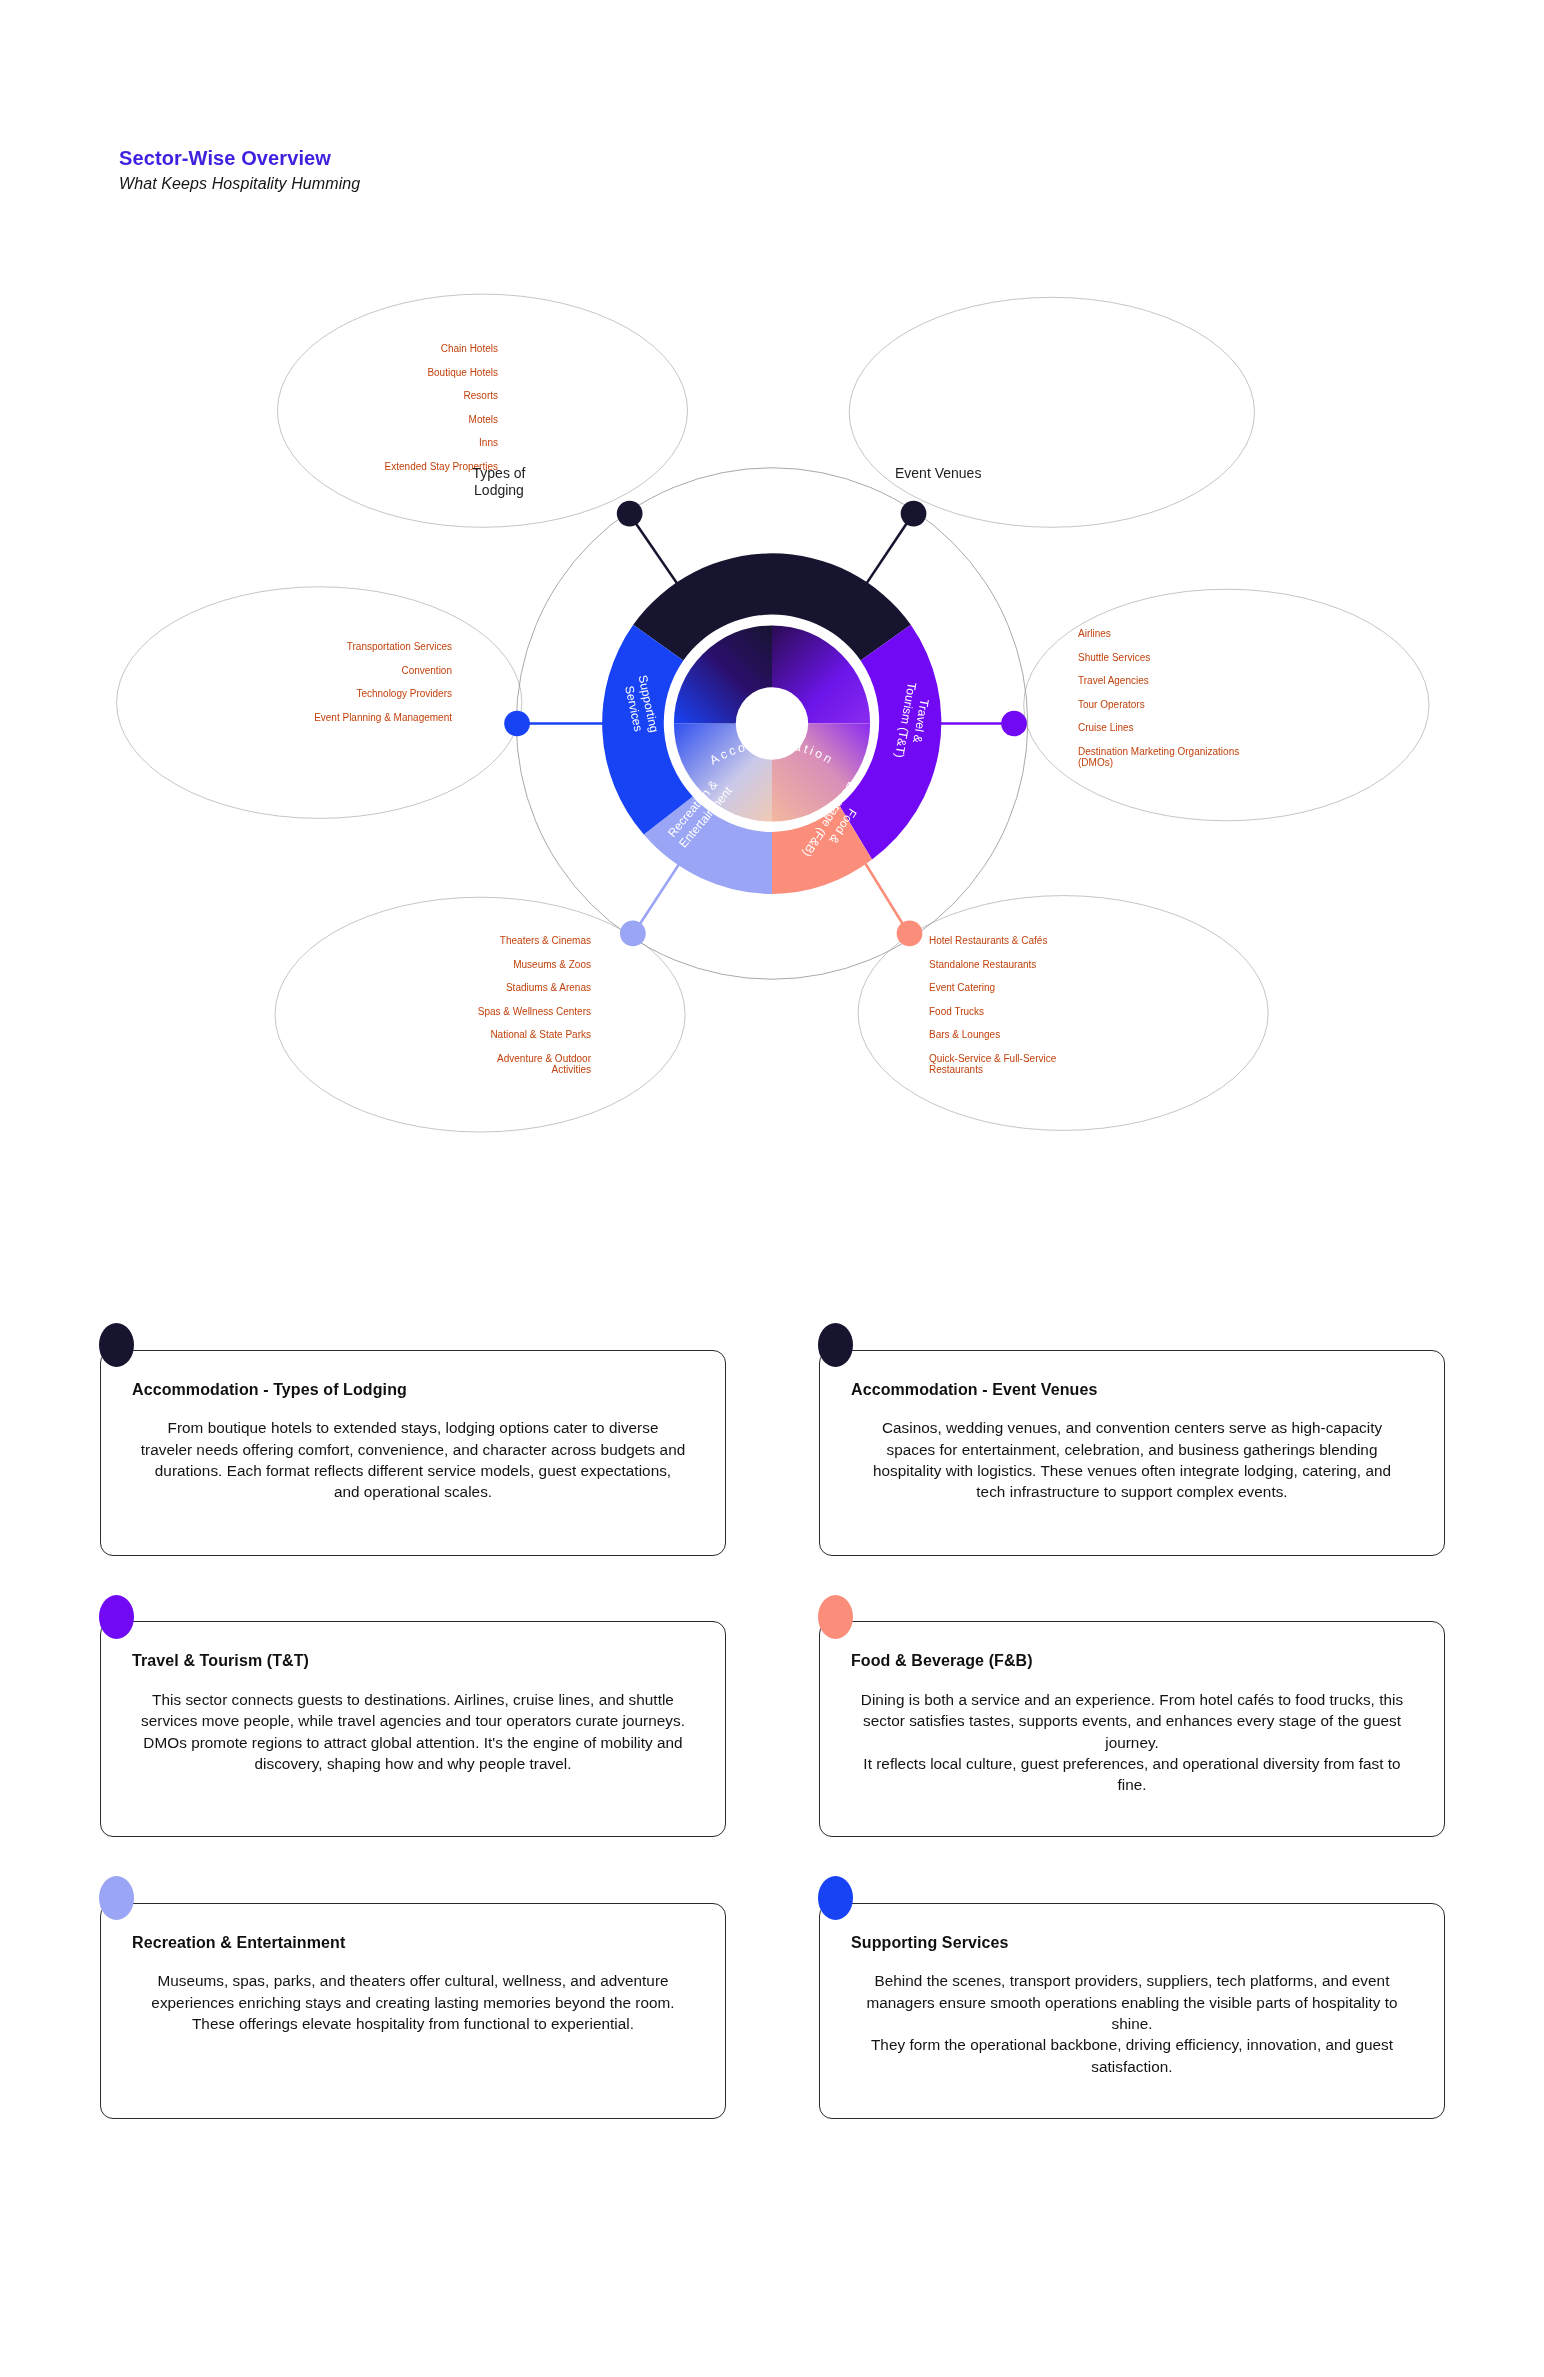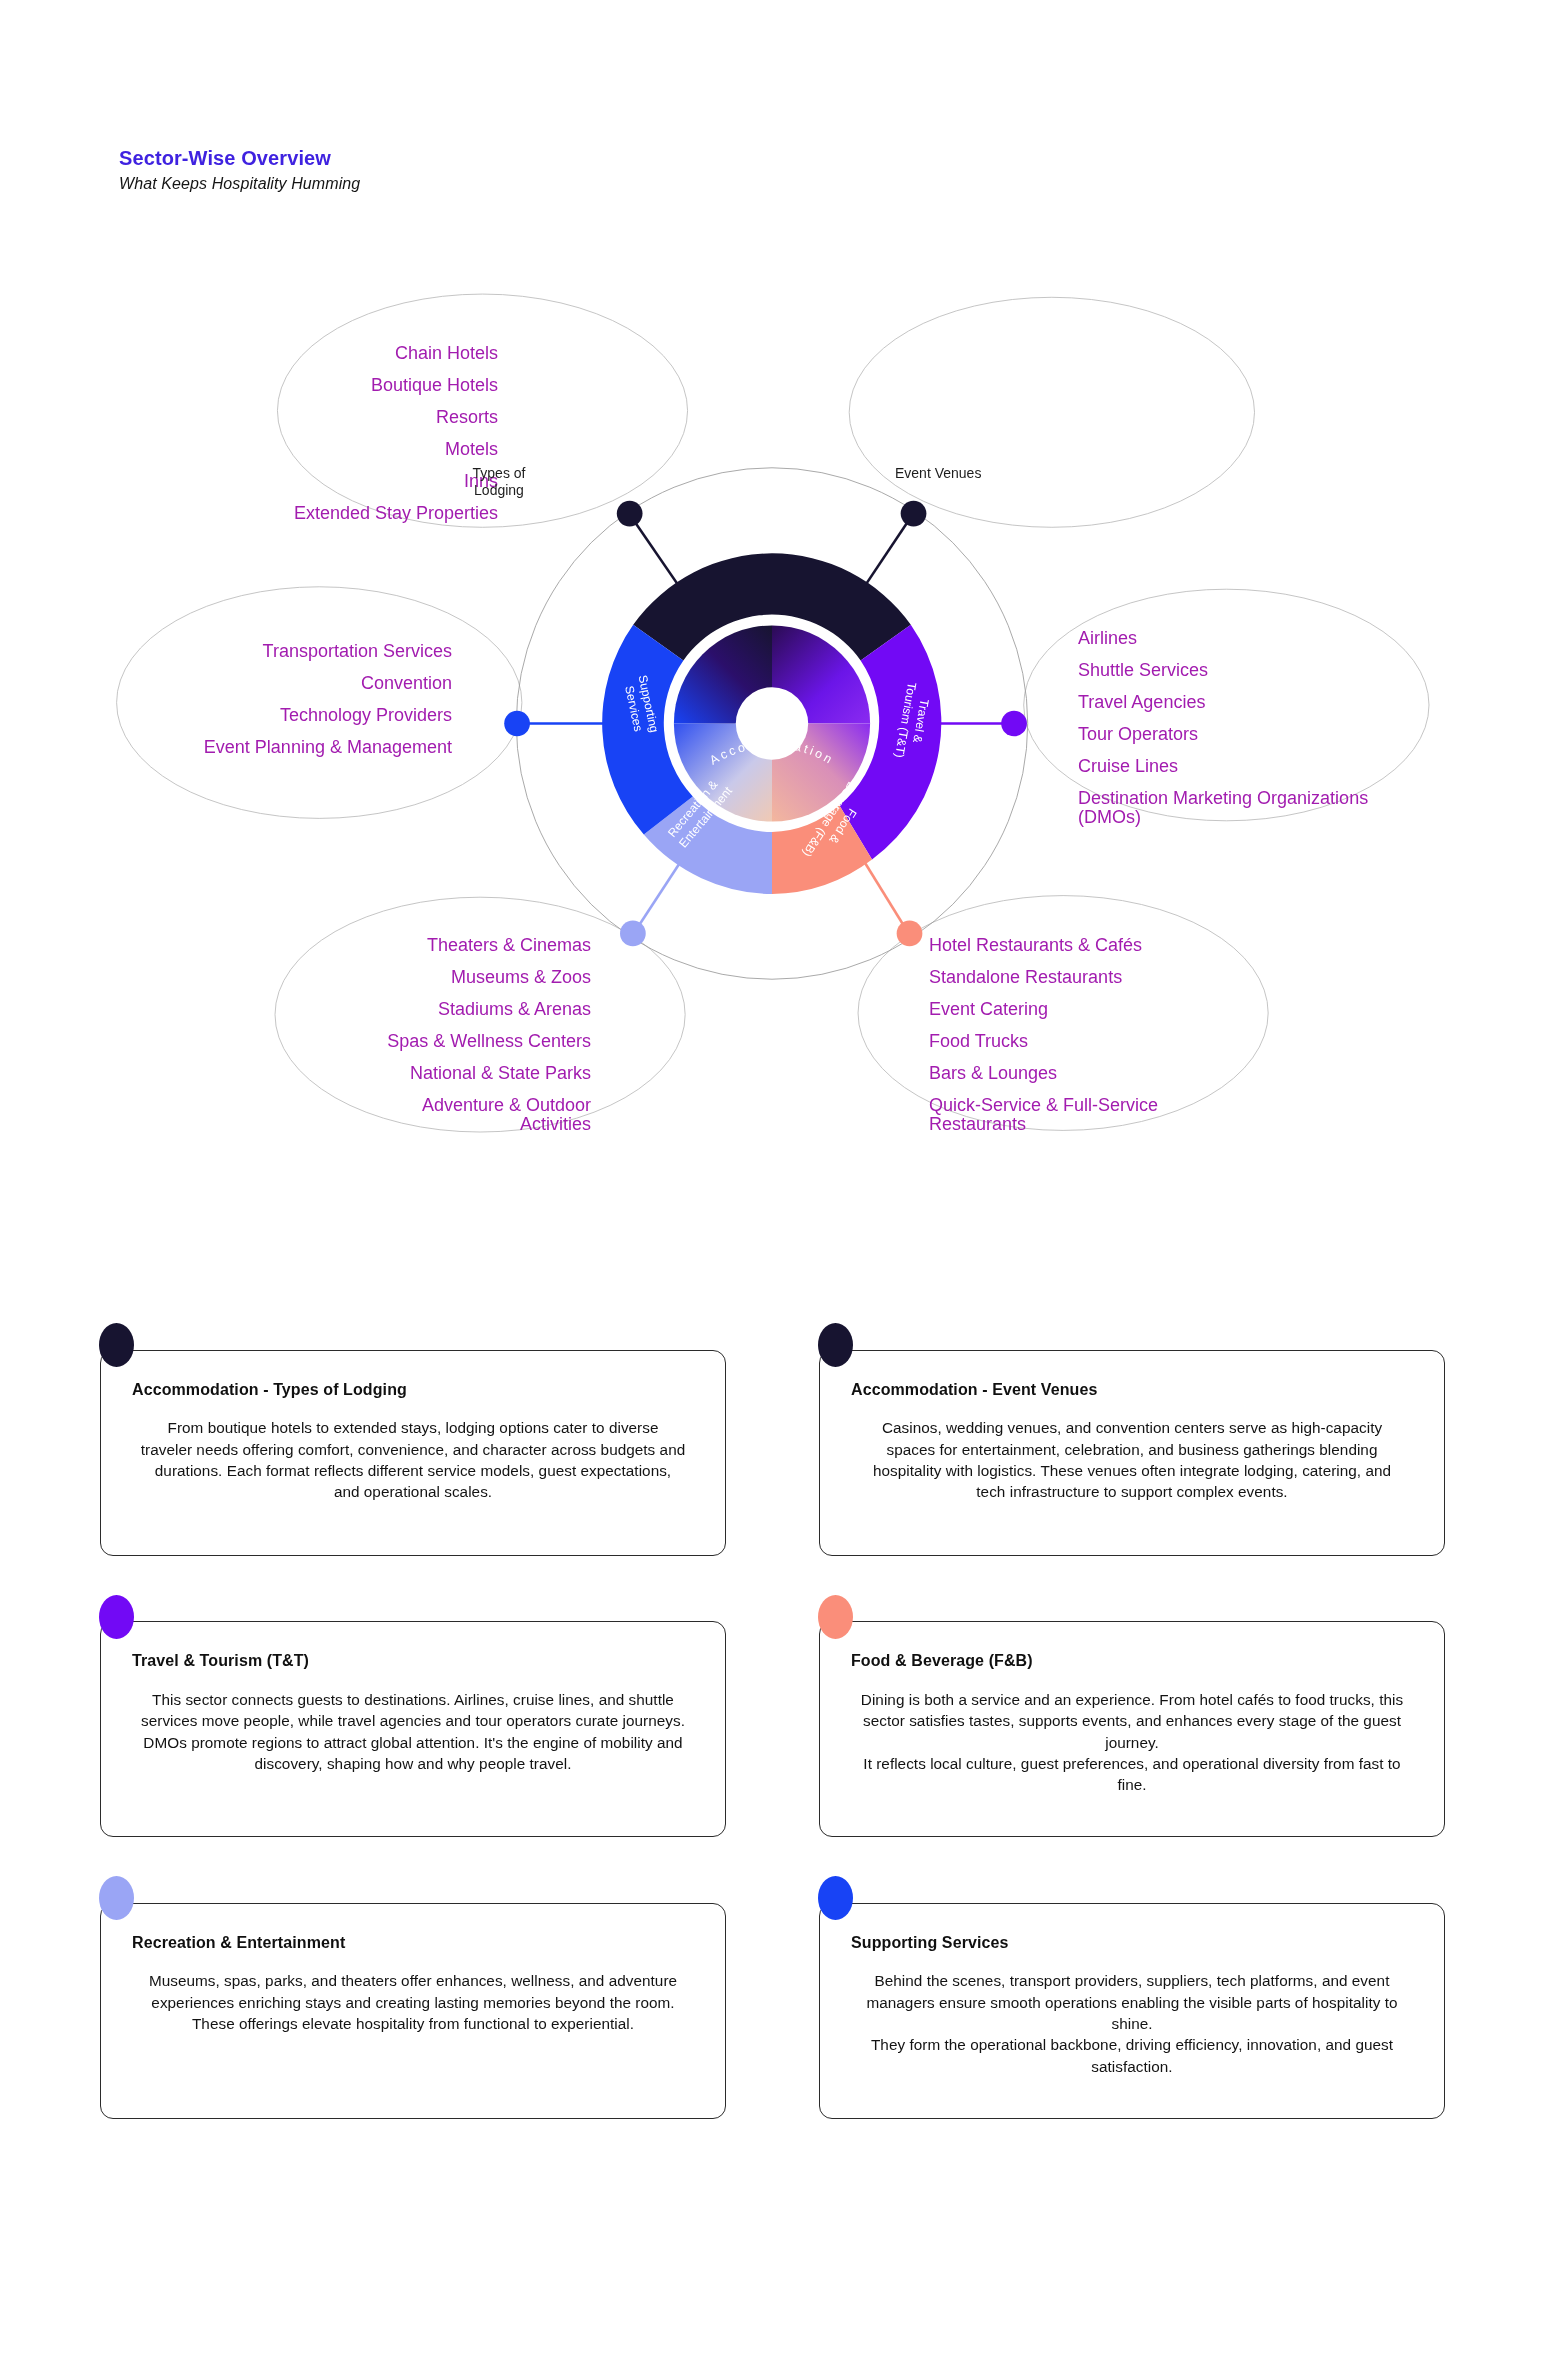--- a/index.html
+++ b/index.html
@@ -23,21 +23,21 @@
     margin:4px 0 0 0;font-size:16px;line-height:1.25;font-weight:400;
     font-style:italic;color:#151515;letter-spacing:0.1px;
   }
 
   
   .diagram{position:absolute;left:0;top:241px;width:1544px;height:965px;}
   .diagram svg{position:absolute;left:0;top:0;}
 
   .leaflist{position:absolute;}
   .leaflist .leaf{
-    font-size:18px;line-height:1.06;color:#a21caf;
+    font-size:10px;line-height:1.06;color:#c2410c;
     margin-bottom:13px;white-space:pre-line;
   }
   .leaflist.ralign{text-align:right;}
   .leaflist.lalign{text-align:left;}
 
   .branch-label{
     position:absolute;font-size:14px;line-height:1.22;color:#1d1d1d;
   }
   .branch-label.ralign{text-align:center;}
 
@@ -292,21 +292,21 @@
         <h3>Food &amp; Beverage (F&amp;B)</h3>
         <p>Dining is both a service and an experience. From hotel cafés to food trucks, this sector satisfies tastes, supports events, and enhances every stage of the guest journey.
 It reflects local culture, guest preferences, and operational diversity from fast to fine.</p>
       </div>
     </div>
 
     <div class="card-wrap row3">
       <div class="card-dot" style="background:#9AA5F5;"></div>
       <div class="card">
         <h3>Recreation &amp; Entertainment</h3>
-        <p>Museums, spas, parks, and theaters offer enhances, wellness, and adventure experiences enriching stays and creating lasting memories beyond the room. These offerings elevate hospitality from functional to experiential.</p>
+        <p>Museums, spas, parks, and theaters offer cultural, wellness, and adventure experiences enriching stays and creating lasting memories beyond the room. These offerings elevate hospitality from functional to experiential.</p>
       </div>
     </div>
 
     <div class="card-wrap row3">
       <div class="card-dot" style="background:#1843F5;"></div>
       <div class="card">
         <h3>Supporting Services</h3>
         <p>Behind the scenes, transport providers, suppliers, tech platforms, and event managers ensure smooth operations enabling the visible parts of hospitality to shine.
 They form the operational backbone, driving efficiency, innovation, and guest satisfaction.</p>
       </div>

